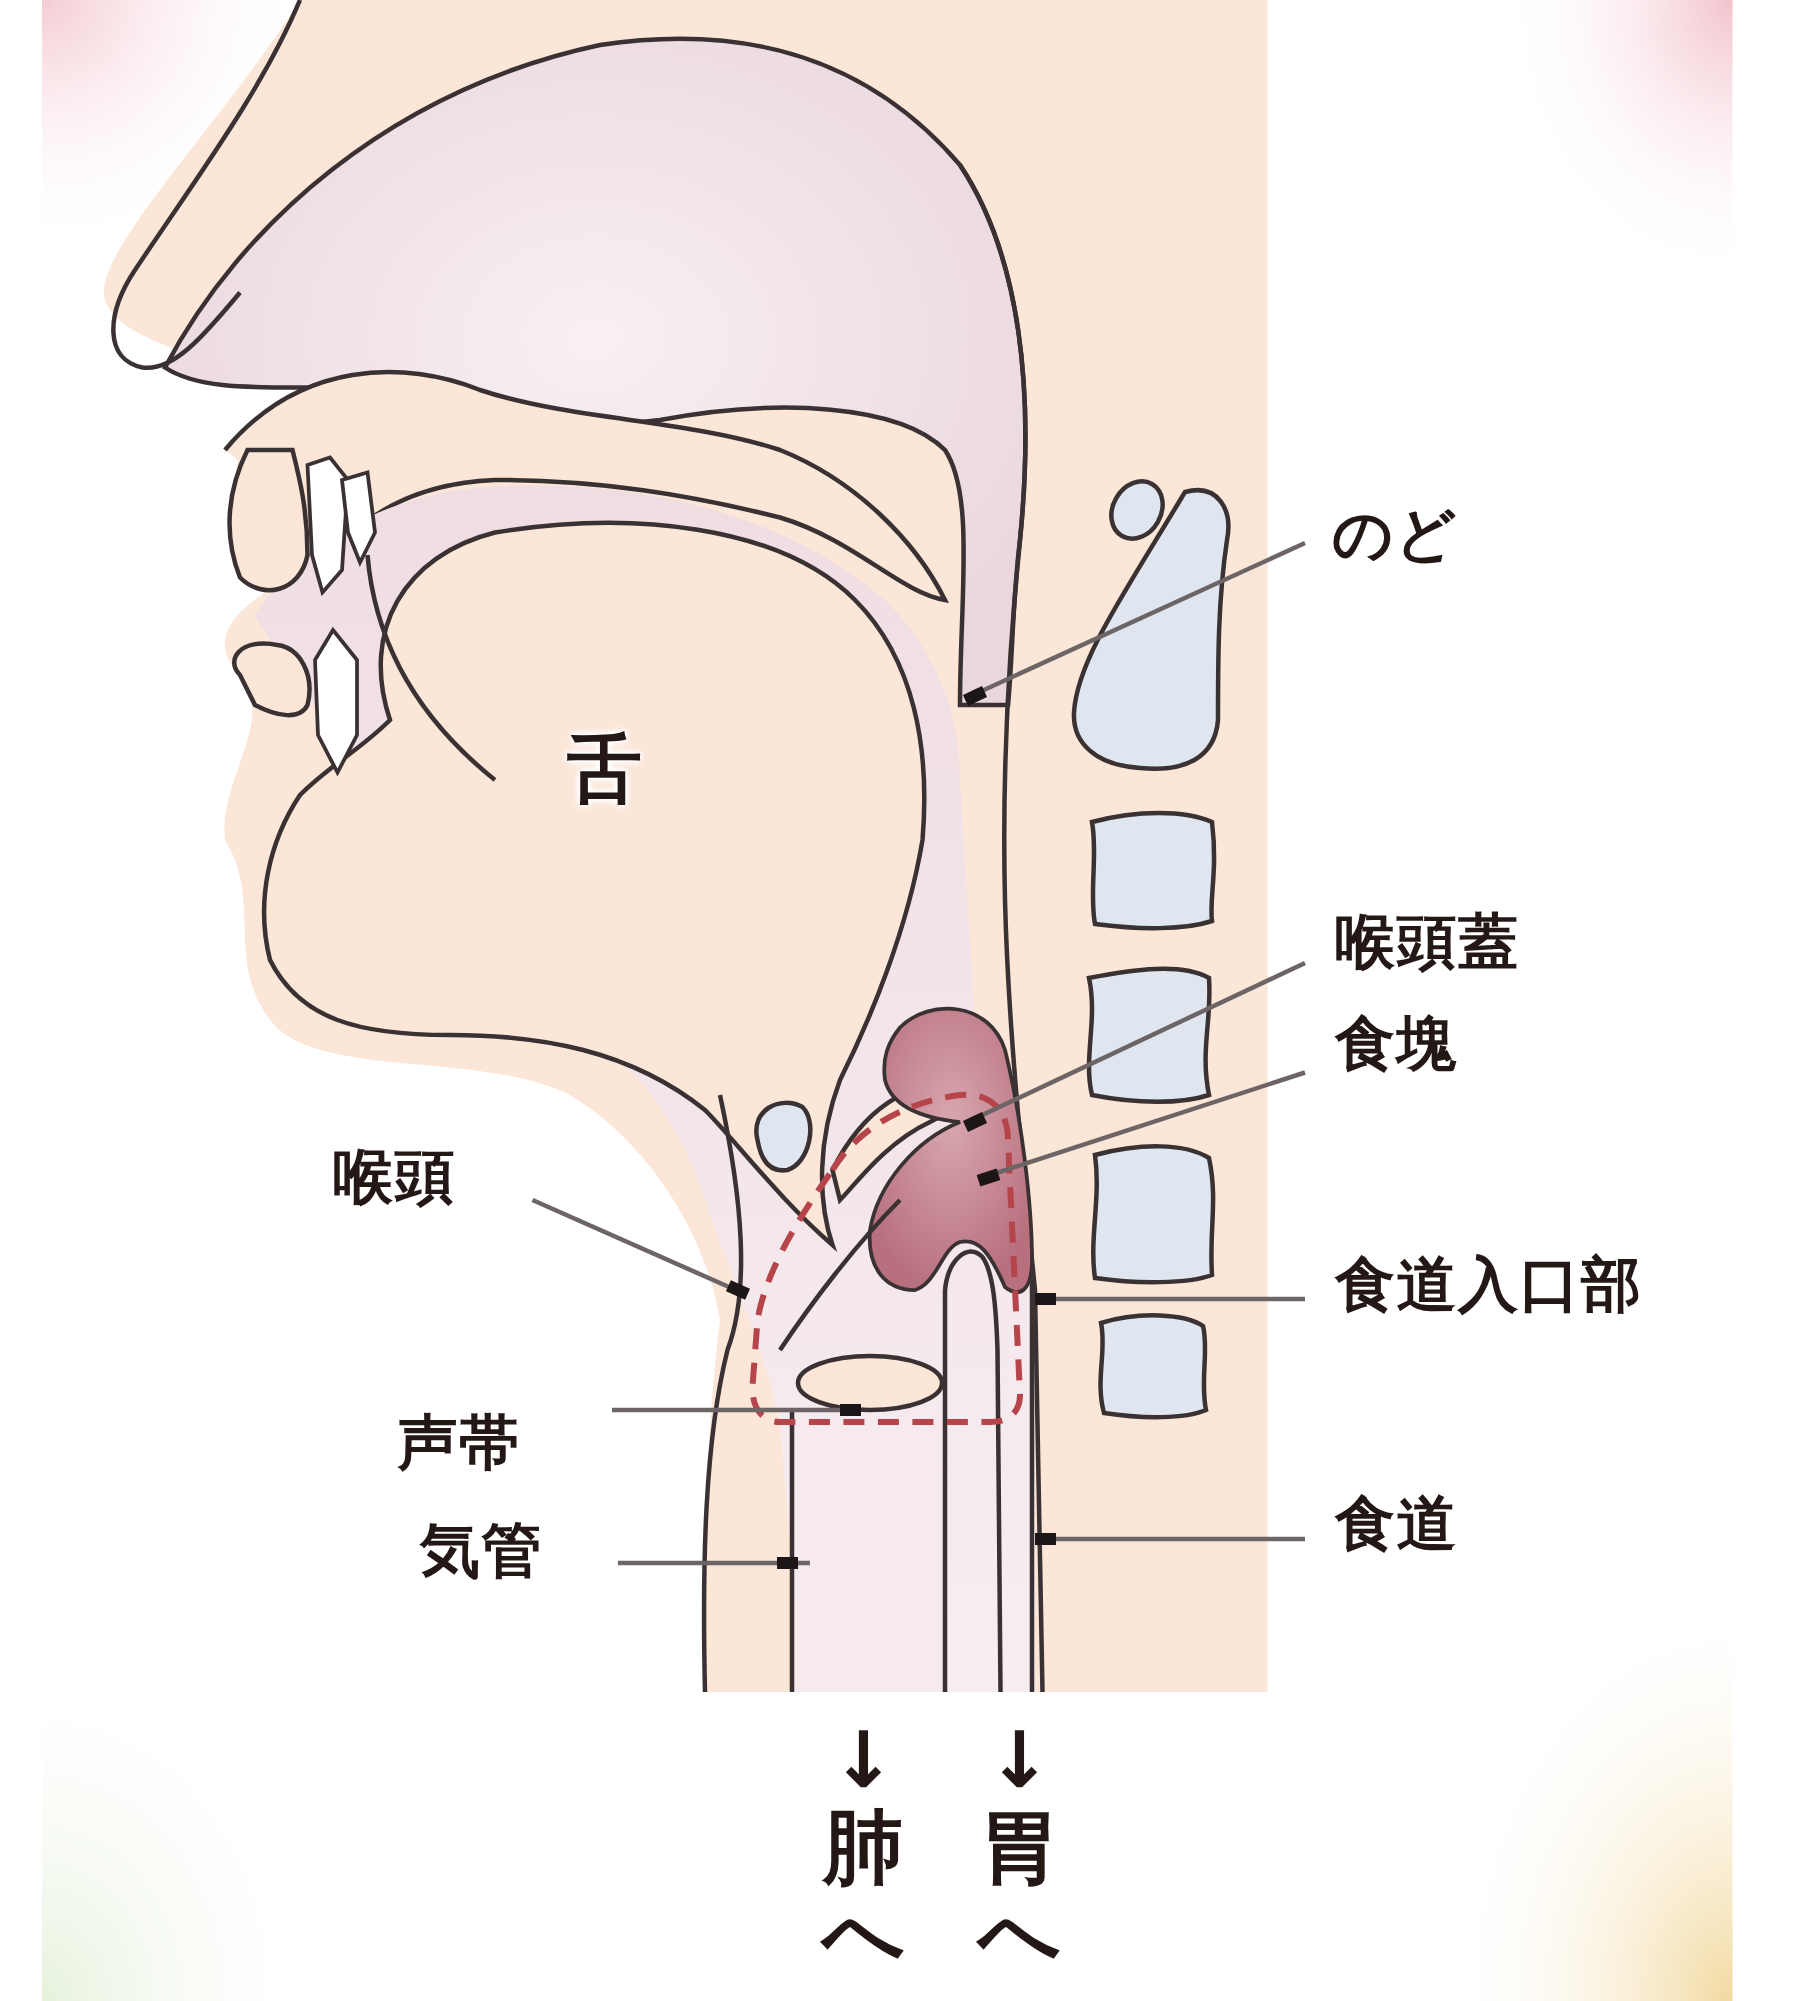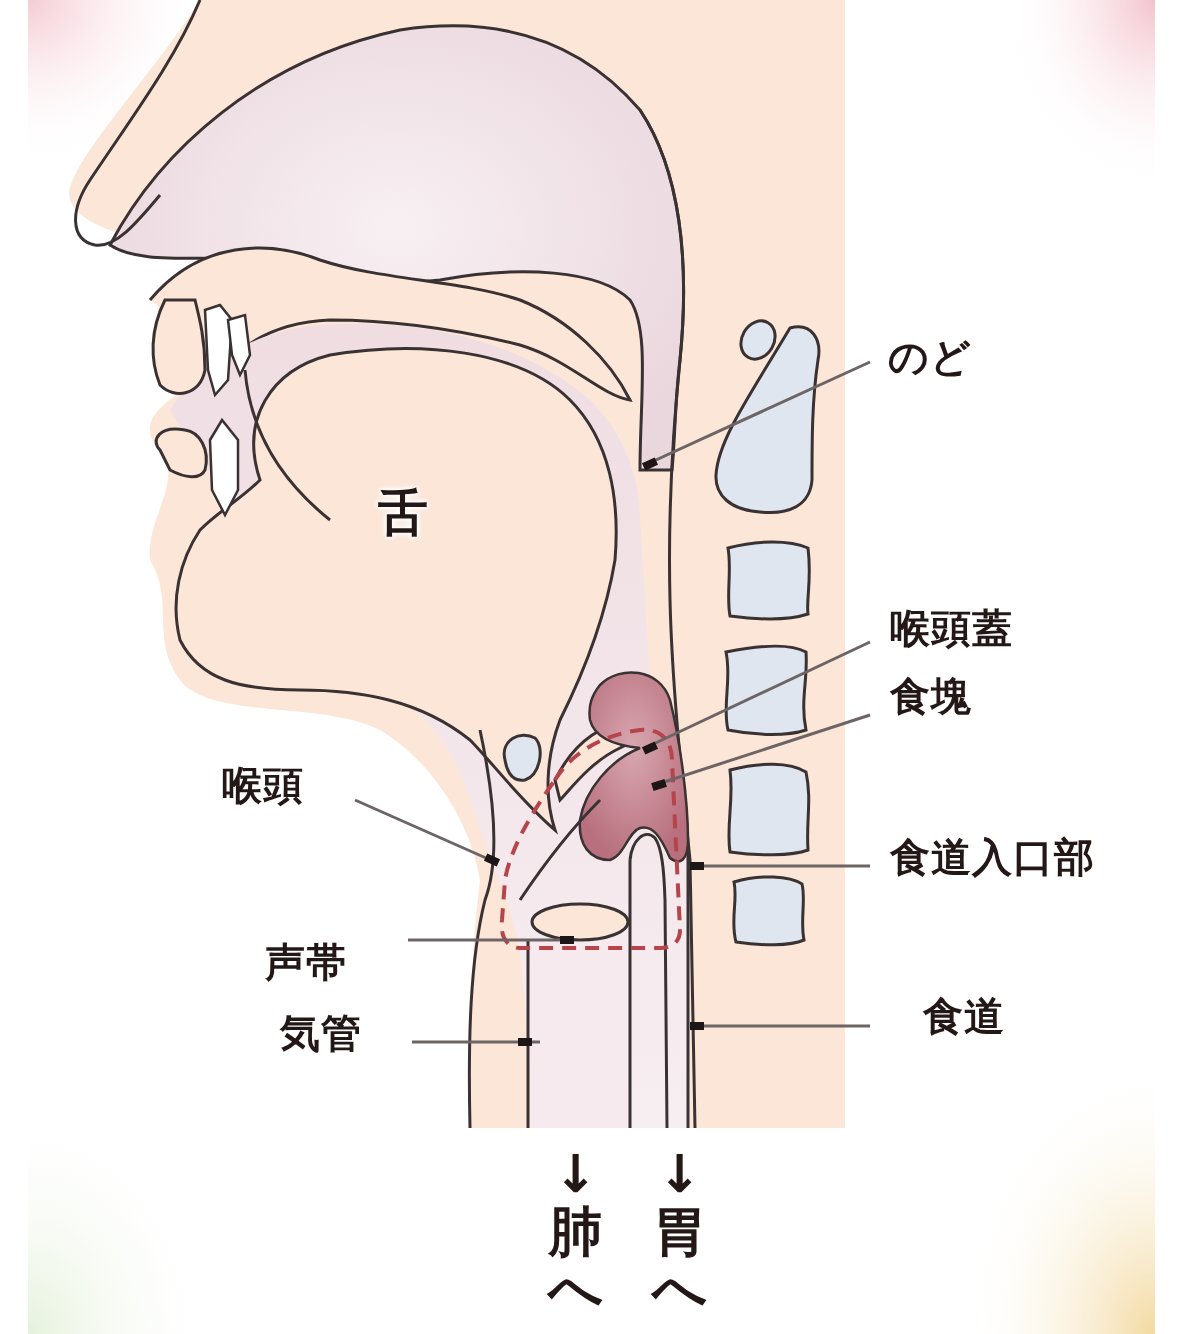--- a/index.html
+++ b/index.html
@@ -147,22 +147,22 @@
   </svg>
 
   
   <div class="label" style="left:888px; top:337px;">のど</div>
   <div class="label halo" style="left:378px; top:488px; font-size:50px;">舌</div>
   <div class="label" style="left:890px; top:608px;">喉頭蓋</div>
   <div class="label" style="left:890px; top:676px;">食塊</div>
   <div class="label" style="left:222px; top:765px;">喉頭</div>
   <div class="label" style="left:890px; top:837px;">食道入口部</div>
   <div class="label" style="left:265px; top:908px;margin-top:34px;">声帯</div>
-  <div class="label" style="left:280px; top:1014px;font-family:Liberation Serif, serif;">気管</div>
-  <div class="label" style="left:890px; top:996px;margin-left:33px;">食道</div>
+  <div class="label" style="left:280px; top:1014px;">気管</div>
+  <div class="label" style="left:890px; top:996px;">食道</div>
 
   
   <div class="vert" style="left:548px; top:1148px;">
     <span class="arrow">↓</span>
     <span>肺</span>
     <span>へ</span>
   </div>
   <div class="vert" style="left:652px; top:1148px;">
     <span class="arrow">↓</span>
     <span>胃</span>

